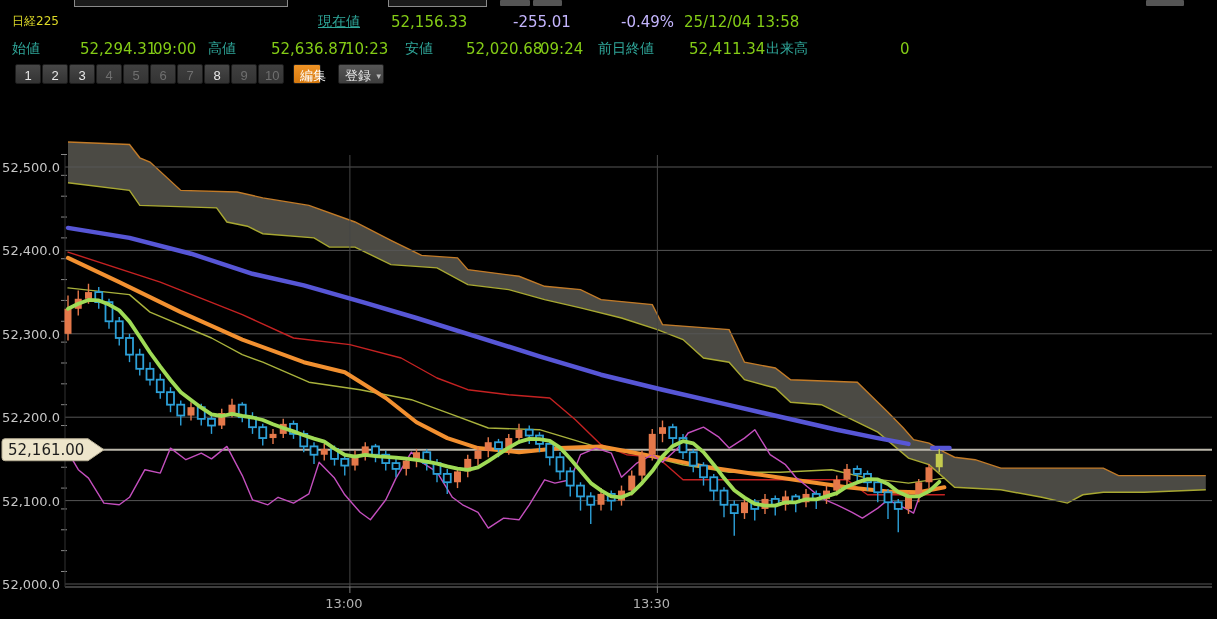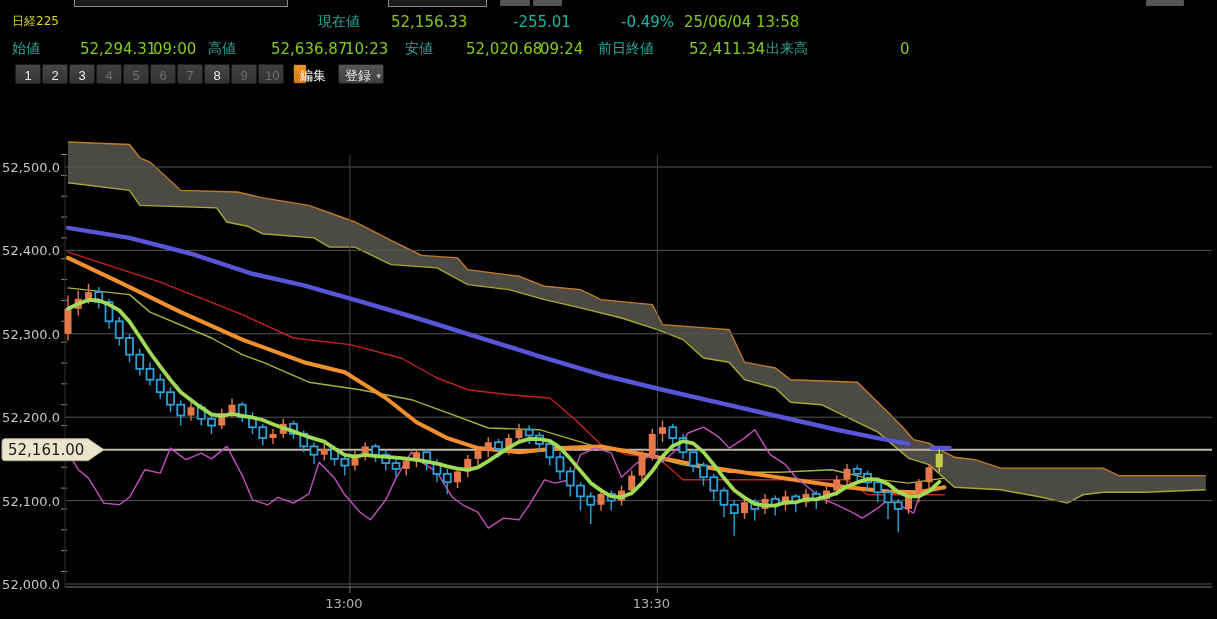--- a/index.html
+++ b/index.html
@@ -5,52 +5,52 @@
   html,body{margin:0;padding:0;background:#000;width:1217px;height:619px;overflow:hidden;
     font-family:"DejaVu Sans","Liberation Sans",sans-serif;}
   #stage{position:relative;width:1217px;height:619px;background:#000;}
   
   .clip-box{position:absolute;top:-4px;height:9px;border:1px solid #8a8a8a;background:#1a1a1a;}
   .clip-btn{position:absolute;top:0;height:6px;background:#555;border-radius:1px;}
   
   .hrow{position:absolute;left:0;width:100%;height:20px;}
   .h-label{position:absolute;color:#2fa79a;font-size:14px;white-space:nowrap;}
   .h-value{position:absolute;color:#84cc16;font-size:15px;white-space:nowrap;}
-  .h-green{position:absolute;color:#14b8a6;font-size:15px;white-space:nowrap;}
+  .h-green{position:absolute;color:#c4b5fd;font-size:15px;white-space:nowrap;}
   .symbol{position:absolute;color:#dcd927;font-size:12px;white-space:nowrap;}
   
   #tabs-row{position:absolute;top:64px;left:0;width:100%;height:22px;}
   .tabbtn{position:absolute;top:0;width:26px;height:20px;border:1px solid #1d1d1d;border-radius:2px;
     background:linear-gradient(#474747,#333);color:#e8e8e8;font-size:13px;text-align:center;line-height:20px;cursor:pointer;}
   .tabbtn.dim{color:#6f6f6f;background:linear-gradient(#3f3f3f,#343434);}
   .actbtn{position:absolute;top:0;height:20px;border:1px solid #1d1d1d;border-radius:2px;color:#fff;
     font-size:13px;text-align:center;line-height:20px;cursor:pointer;white-space:nowrap;}
-  #edit-btn{left:293px;width:14px;background:linear-gradient(#f09426,#d5790f);}
+  #edit-btn{left:293px;width:28px;background:linear-gradient(#f09426,#d5790f);}
   #register-btn{left:338px;width:46px;background:linear-gradient(#565656,#3e3e3e);color:#e8e8e8;}
   #register-btn .arr{font-size:8px;color:#bbb;vertical-align:1px;}
   #chart-wrap{position:absolute;top:95px;left:0;width:1217px;height:524px;}
   svg text{font-family:"DejaVu Sans","Liberation Sans",sans-serif;}
 </style>
 </head>
 <body>
 <div id="stage">
 
   <div class="clip-box" style="left:74px;width:212px;"></div>
   <div class="clip-box" style="left:388px;width:97px;"></div>
   <div class="clip-btn" style="left:500px;width:30px;"></div>
   <div class="clip-btn" style="left:533px;width:29px;"></div>
   <div class="clip-btn" style="left:1146px;width:38px;"></div>
 
   <div class="hrow" style="top:13px;">
     <span class="symbol" style="left:12px;">日経225</span>
-    <span class="h-label" style="left:318px;">現在値</span>
+    <span class="h-label" style="left:318px;text-decoration:underline;">現在値</span>
     <span class="h-value" style="left:391px;">52,156.33</span>
     <span class="h-green" style="left:513px;">-255.01</span>
     <span class="h-green" style="left:621px;">-0.49%</span>
-    <span class="h-value" style="left:684px;">25/06/04</span>
+    <span class="h-value" style="left:684px;">25/12/04</span>
     <span class="h-value" style="left:756px;">13:58</span>
   </div>
 
   <div class="hrow" style="top:40px;">
     <span class="h-label" style="left:12px;">始値</span>
     <span class="h-value" style="left:80px;">52,294.31</span>
     <span class="h-value" style="left:153px;">09:00</span>
     <span class="h-label" style="left:208px;">高値</span>
     <span class="h-value" style="left:271px;">52,636.87</span>
     <span class="h-value" style="left:345px;">10:23</span>

